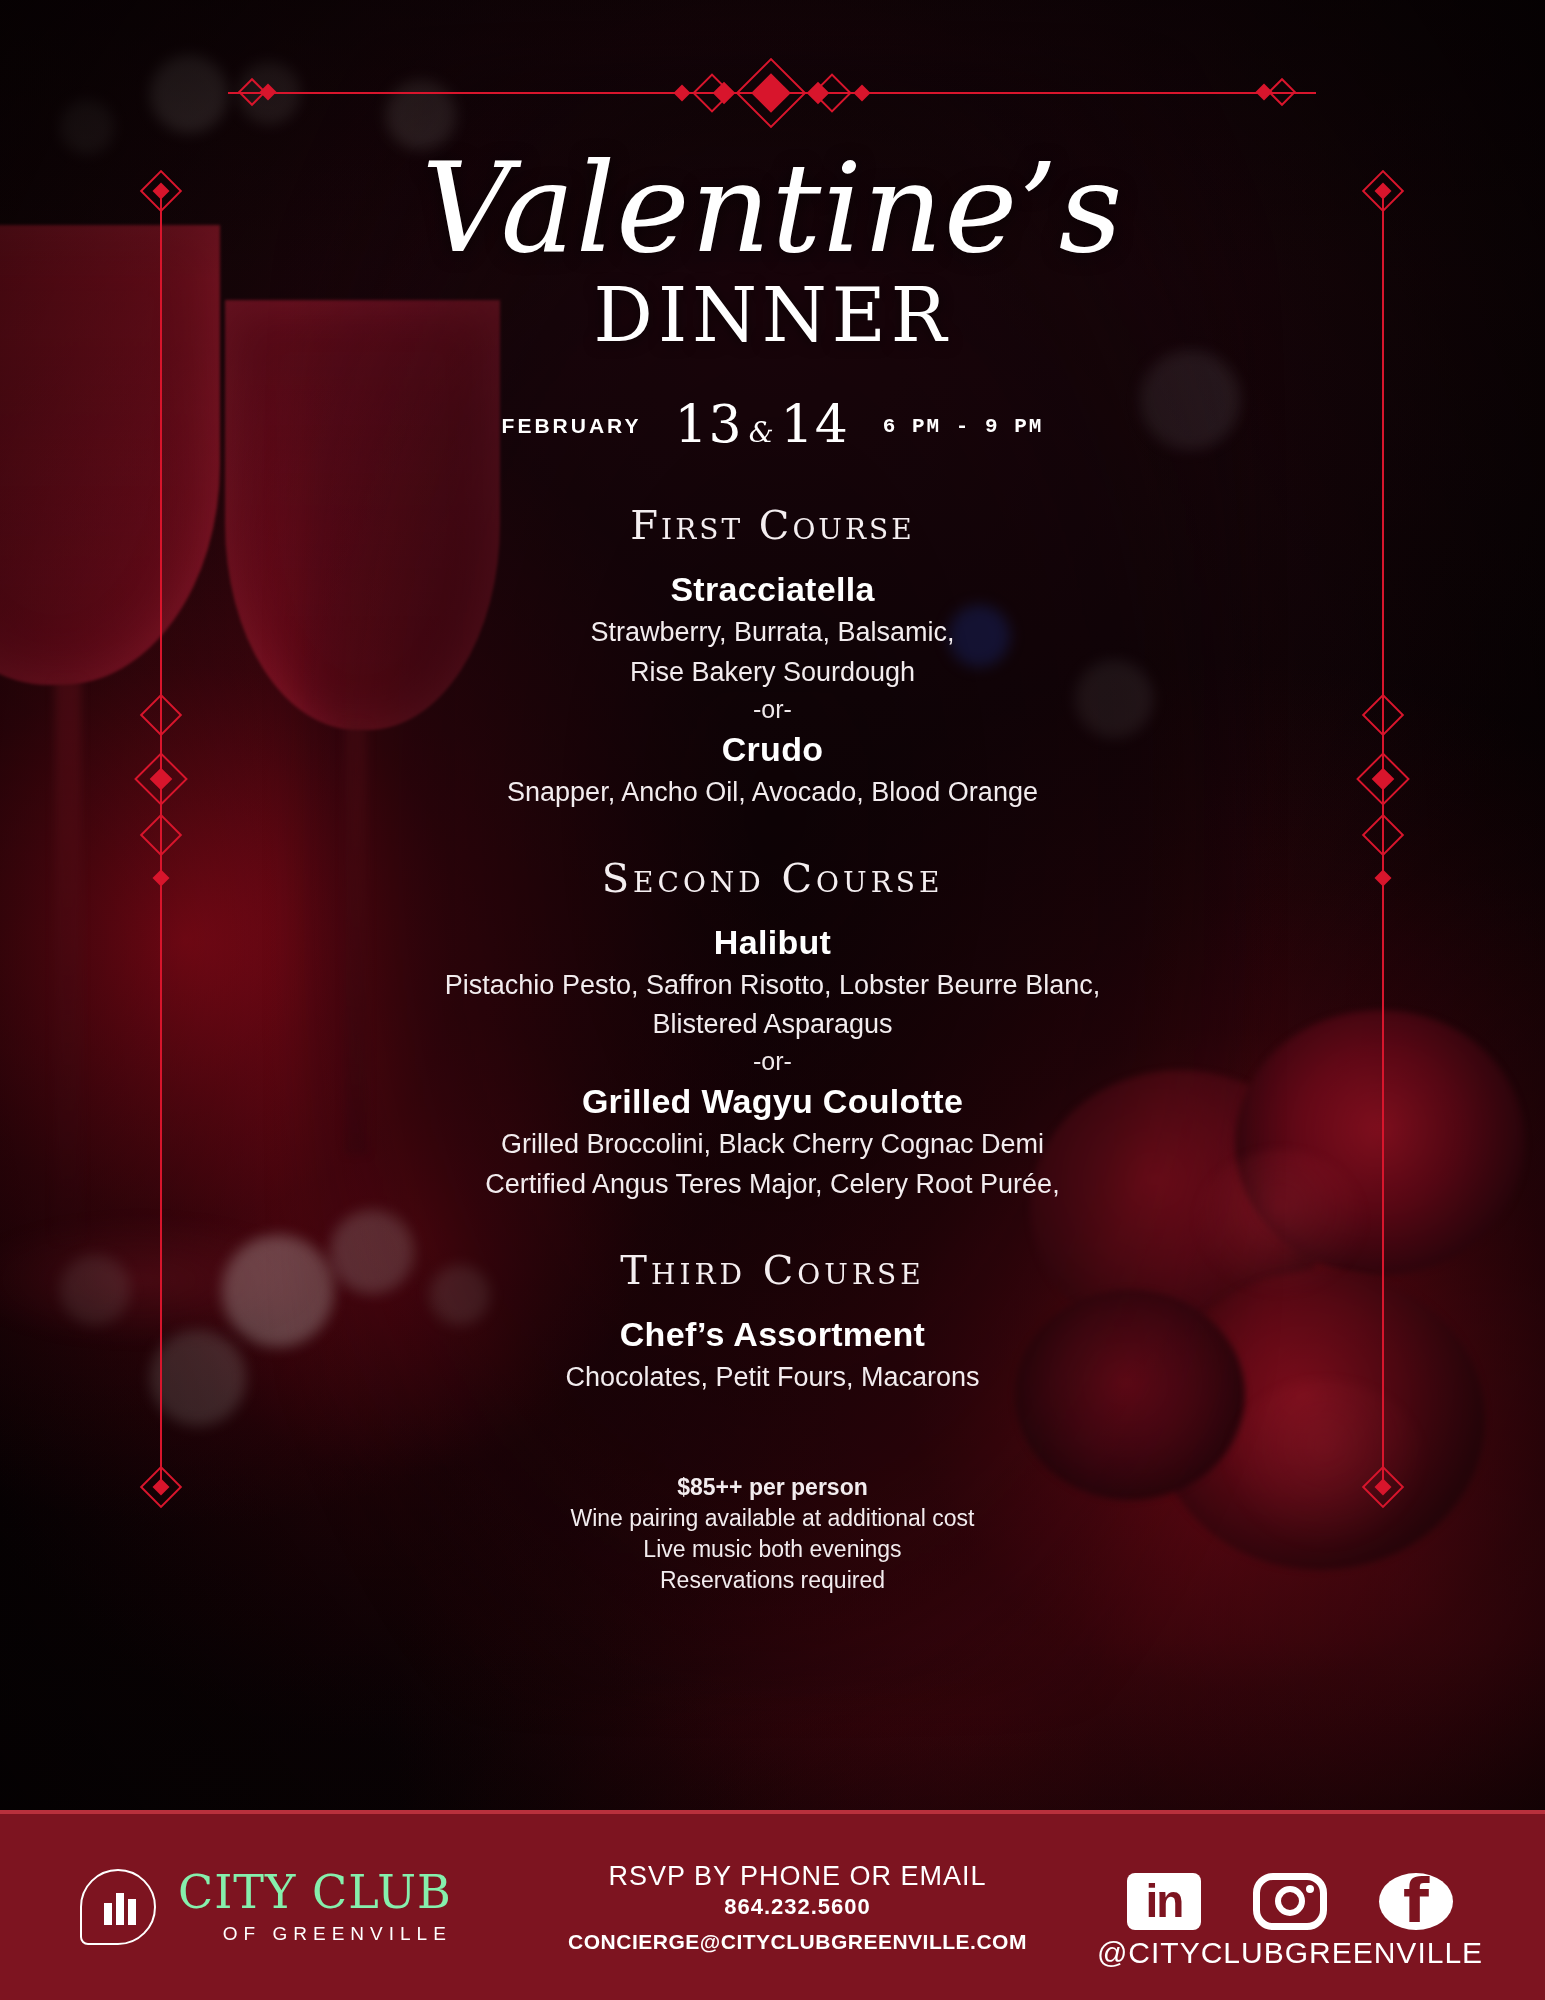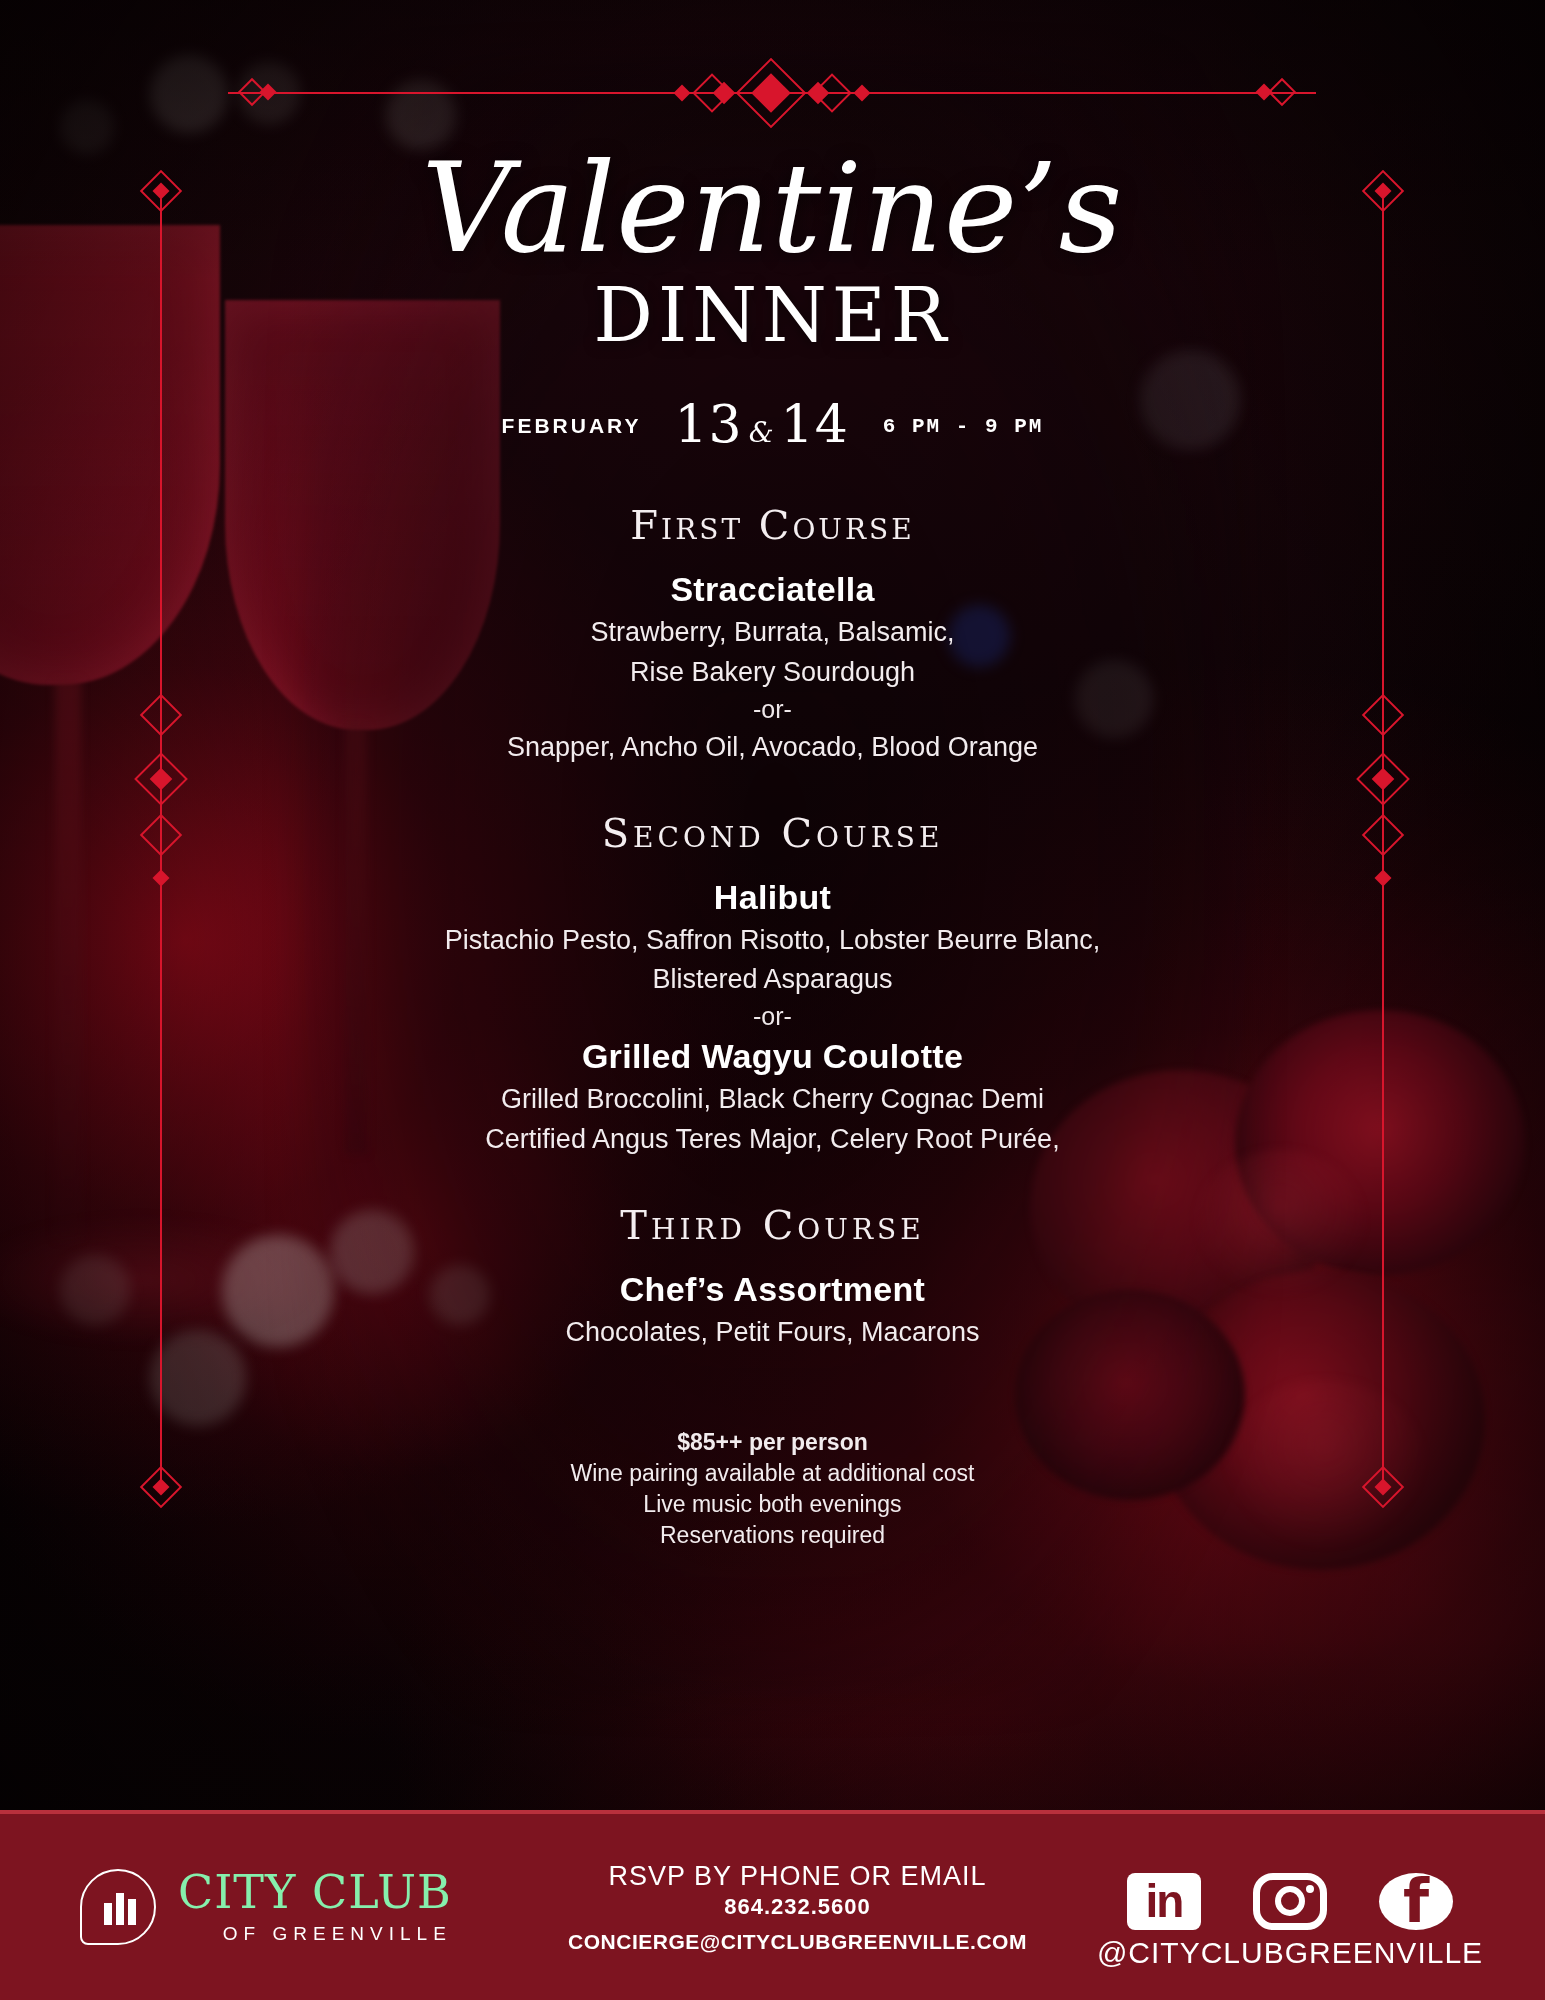--- a/index.html
+++ b/index.html
@@ -426,20 +426,21 @@
         <span>13</span><span class="amp">&amp;</span><span>14</span>
       </span>
       <span class="date-time">6 PM - 9 PM</span>
     </div>
 
     <div class="course-head">First Course</div>
     <div class="dish">Stracciatella</div>
     <div class="desc">Strawberry, Burrata, Balsamic,</div>
     <div class="desc">Rise Bakery Sourdough</div>
     <div class="or">-or-</div>
+    <div class="dish" style="margin-top:6px;">Crudo</div>
     <div class="desc">Snapper, Ancho Oil, Avocado, Blood Orange</div>
 
     <div class="course-head spaced">Second Course</div>
     <div class="dish">Halibut</div>
     <div class="desc">Pistachio Pesto, Saffron Risotto, Lobster Beurre Blanc,</div>
     <div class="desc">Blistered Asparagus</div>
     <div class="or">-or-</div>
     <div class="dish" style="margin-top:6px;">Grilled Wagyu Coulotte</div>
     <div class="desc">Grilled Broccolini, Black Cherry Cognac Demi</div>
     <div class="desc">Certified Angus Teres Major, Celery Root Purée,</div>

